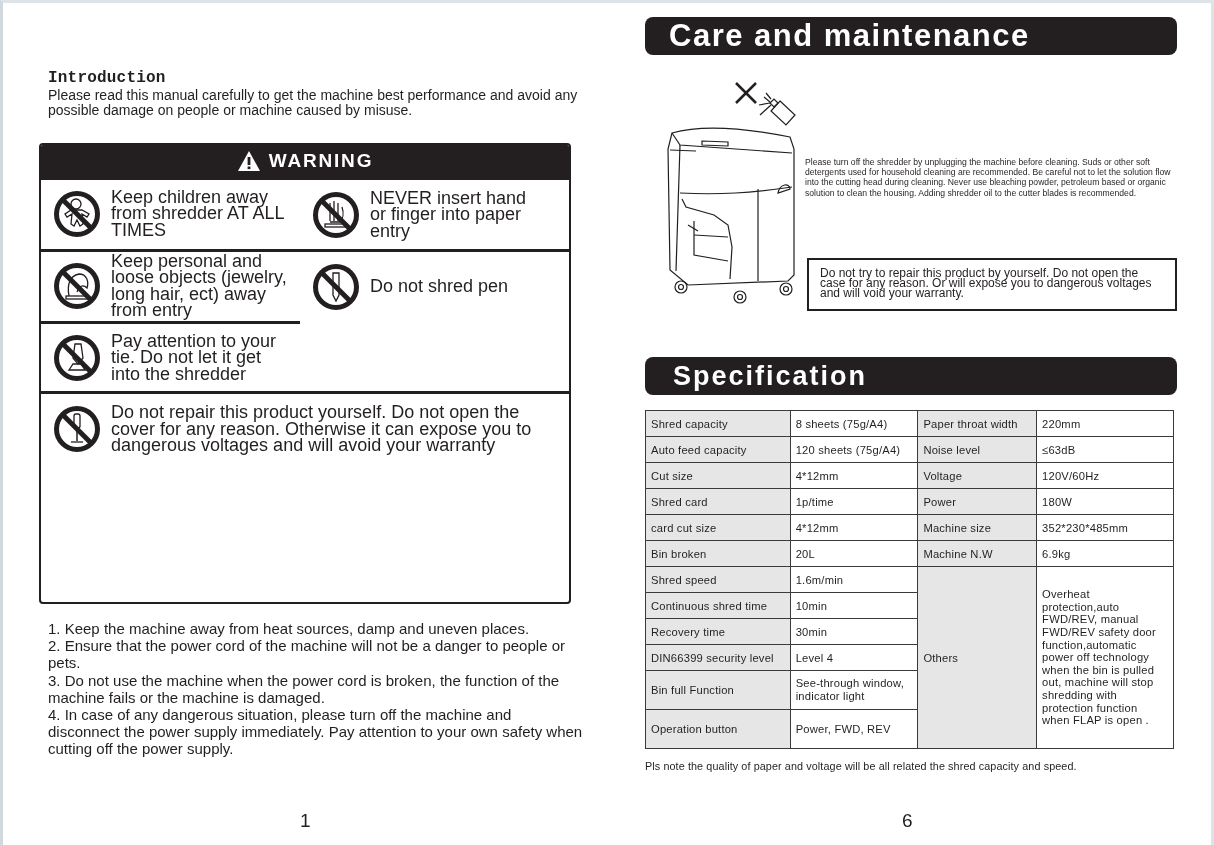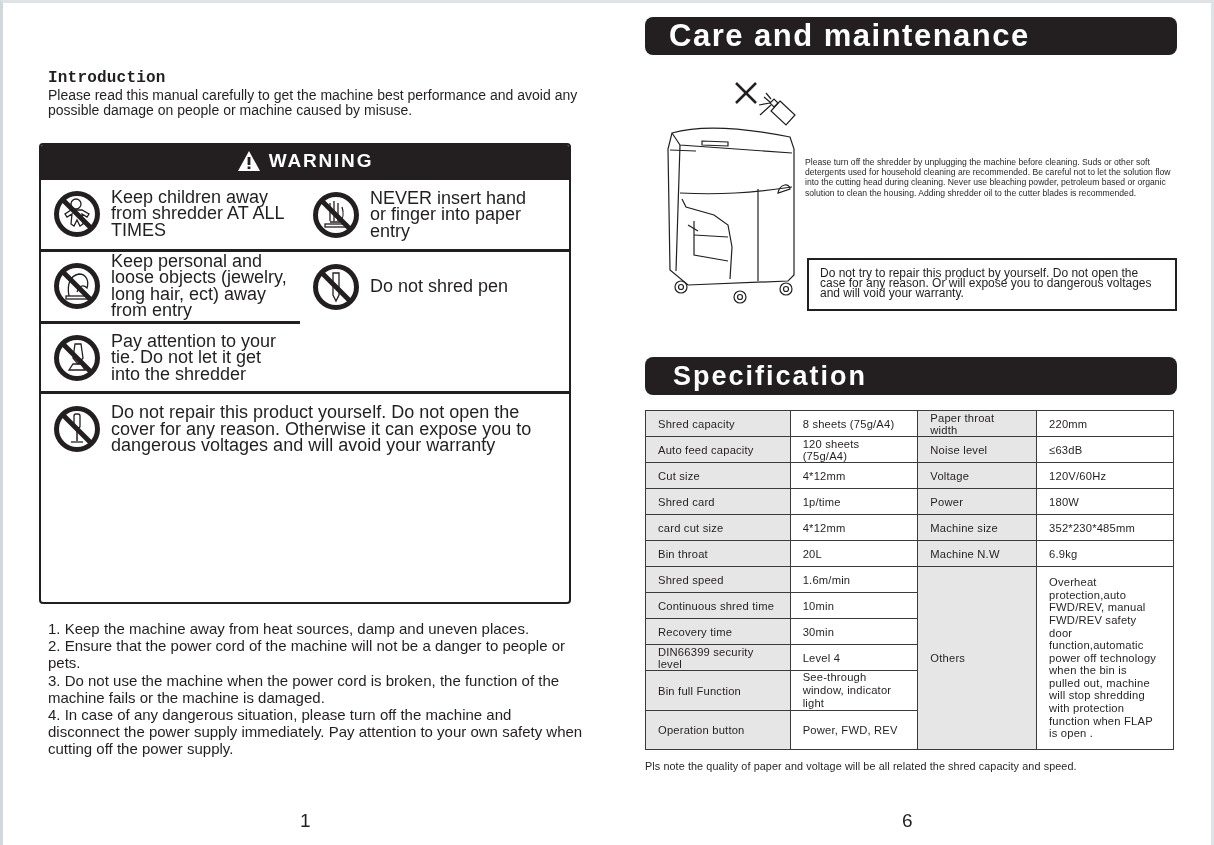--- a/index.html
+++ b/index.html
@@ -30,21 +30,21 @@
   
   .right { position: absolute; left: 607px; top: 0; width: 607px; height: 845px; }
   .banner-right { position: absolute; left: 38px; top: 17px; width: 532px; height: 38px; background: #231f20; border-radius: 8px; color: #fff; font-weight: bold; font-size: 31px; letter-spacing: 1.5px; display: flex; align-items: center; padding-left: 24px; white-space: nowrap; }
   .shredder { position: absolute; left: 33px; top: 75px; width: 170px; height: 235px; }
   .care-text { position: absolute; left: 198px; top: 157px; width: 375px; font-size: 8.6px; line-height: 10.2px; }
   .notice { position: absolute; left: 200px; top: 258px; width: 370px; height: 53px; border: 2px solid #231f20; border-radius: 0; font-size: 12px; line-height: 10.2px; padding: 8px 10px 0 11px; }
 
   .banner-spec { position: absolute; left: 38px; top: 357px; width: 532px; height: 38px; background: #231f20; border-radius: 8px; color: #fff; font-weight: bold; font-size: 27px; letter-spacing: 2px; display: flex; align-items: center; padding-left: 28px; }
 
   table.spec { position: absolute; left: 38px; top: 410px; width: 529px; border-collapse: collapse; font-size: 11.2px; letter-spacing: 0.2px; }
-  table.spec td { border: 1.3px solid #3a3a3a; padding: 0 12px; height: 26px; vertical-align: middle; }
+  table.spec td { border: 1.3px solid #3a3a3a; padding: 0 5px; height: 26px; vertical-align: middle; }
   table.spec td.k { background: #e6e6e7; }
   table.spec td.v { background: #fff; }
   table.spec col.c1 { width: 145px; } table.spec col.c2 { width: 128px; } table.spec col.c3 { width: 119px; } table.spec col.c4 { width: 137px; }
   table.spec tr.tall td { height: 39px; }
   table.spec tr.tall2 td { height: 39px; }
   td.others-val { line-height: 12.6px; padding-top: 0; }
   .spec-note { position: absolute; left: 38px; top: 760px; font-size: 10.8px; letter-spacing: 0.1px; }
 </style>
 </head>
 <body>
@@ -211,21 +211,21 @@
         <td class="k">Power</td>
         <td class="v">180W</td>
       </tr>
       <tr>
         <td class="k">card cut size</td>
         <td class="v">4*12mm</td>
         <td class="k">Machine size</td>
         <td class="v">352*230*485mm</td>
       </tr>
       <tr>
-        <td class="k">Bin throat</td>
+        <td class="k">Bin broken</td>
         <td class="v">20L</td>
         <td class="k">Machine N.W</td>
         <td class="v">6.9kg</td>
       </tr>
       <tr>
         <td class="k">Shred speed</td>
         <td class="v">1.6m/min</td>
         <td class="k" rowspan="6">Others</td>
         <td class="v others-val" rowspan="6">Overheat protection,auto FWD/REV, manual FWD/REV safety door function,automatic power off technology when the bin is pulled out, machine will stop shredding with protection function when FLAP is open .</td>
       </tr>

